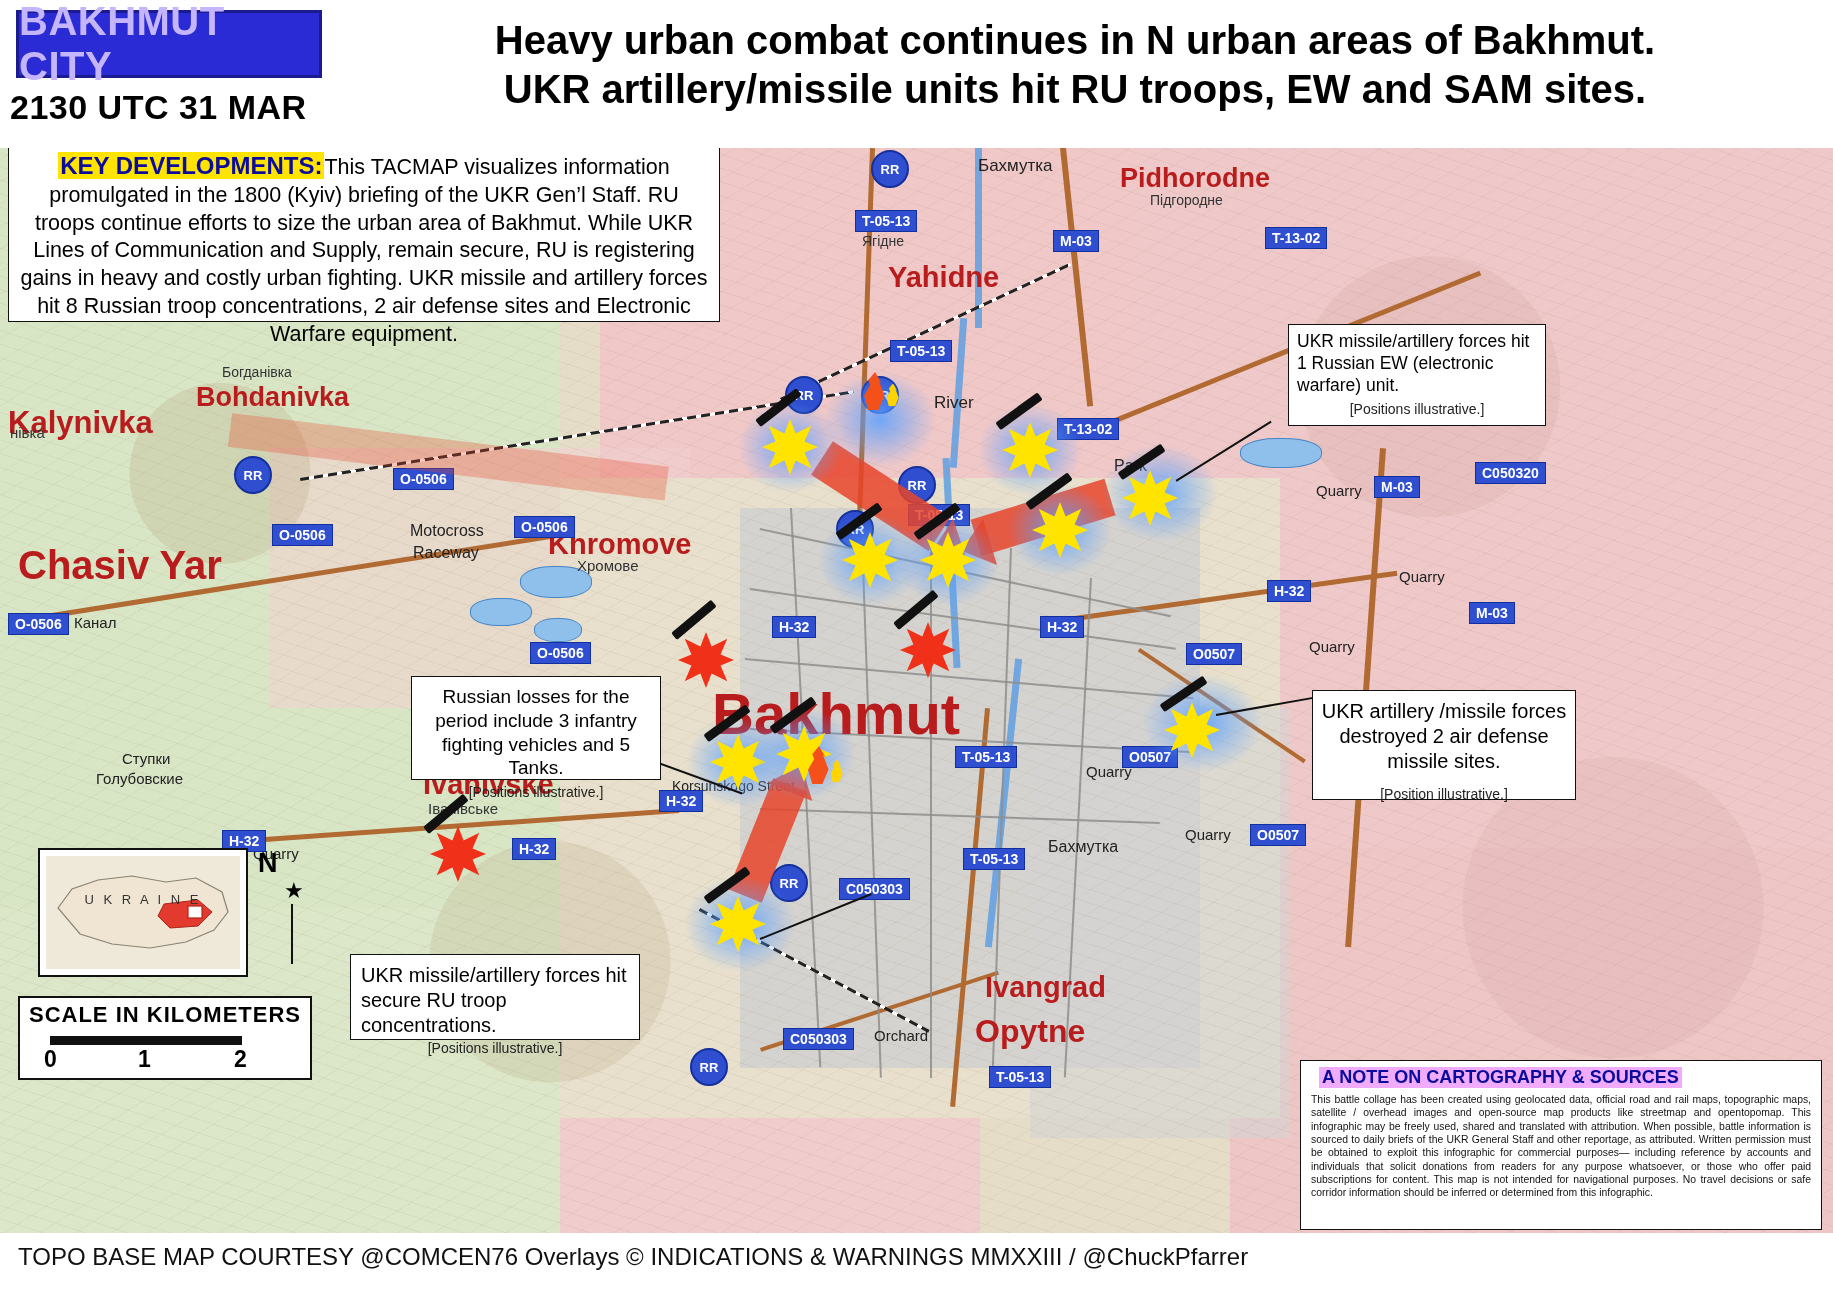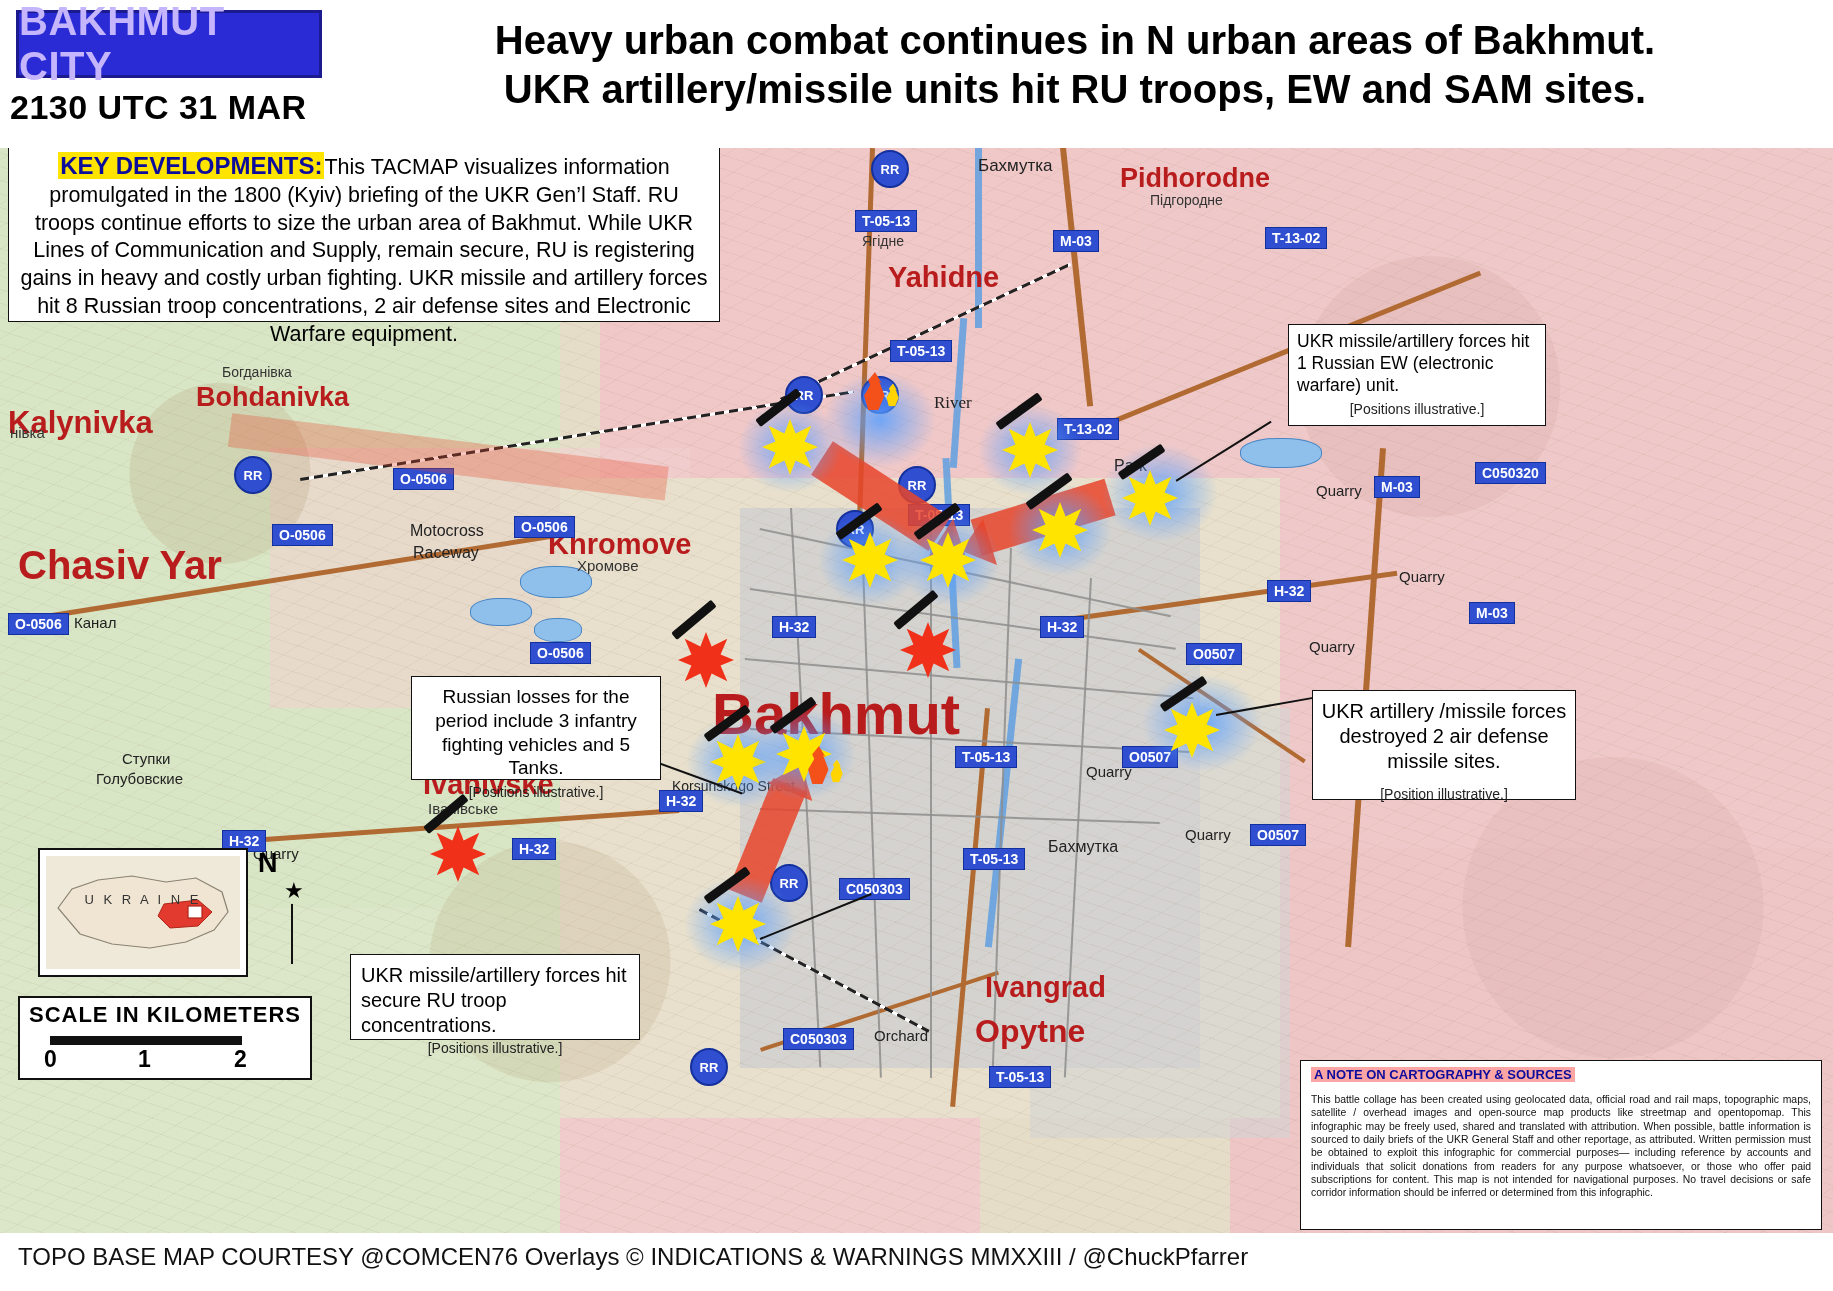--- a/index.html
+++ b/index.html
@@ -95,21 +95,21 @@
 
   
   #scale{position:absolute;left:18px;top:848px;width:290px;height:80px;border:2px solid #111;background:#fff;}
   #scale-t{position:absolute;left:0;top:4px;width:290px;text-align:center;font-size:22px;font-weight:bold;letter-spacing:1px;}
   .sb{position:absolute;top:38px;height:9px;}
   #scale-nums{position:absolute;top:48px;left:0;width:290px;height:30px;}
   #scale-nums span{position:absolute;font-size:23px;font-weight:bold;}
 
   
   #carto{position:absolute;left:1300px;top:912px;width:520px;height:168px;background:#fff;border:1px solid #111;}
-  #carto-title{position:absolute;left:10px;top:6px;background:#fca5a5;color:#0b0b9c;font-weight:bold;font-size:13px;padding:0 3px;}
+  #carto-title{position:absolute;left:18px;top:6px;background:#f0abfc;color:#0b0b9c;font-weight:bold;font-size:18px;padding:0 3px;}
   #carto-body{position:absolute;left:10px;top:32px;width:500px;font-size:10.4px;line-height:1.28;color:#111;text-align:justify;}
 
   
   #footer{position:absolute;left:0;top:1233px;width:1833px;height:58px;background:#fff;}
   #footer span{position:absolute;left:18px;top:10px;font-size:24px;color:#111;}
 </style>
 </head>
 <body>
 
 <div id="root">
@@ -199,21 +199,21 @@
         <div class="plain" style="left: 1309px; top: 490px; font-size: 15px;">Quarry</div>
         <div class="plain" style="left: 1086px; top: 615px; font-size: 15px;">Quarry</div>
         <div class="plain" style="left: 1185px; top: 678px; font-size: 15px;">Quarry</div>
         <div class="plain" style="left: 253px; top: 697px; font-size: 15px;">Quarry</div>
         <div class="plain" style="left: 874px; top: 879px; font-size: 15px;">Orchard</div>
         <div class="plain" style="left: 410px; top: 374px; font-size: 16px;">Motocross</div>
         <div class="plain" style="left: 413px; top: 396px; font-size: 16px;">Raceway</div>
         <div class="plain" style="left: 74px; top: 466px; font-size: 15px;">Канал</div>
         <div class="plain" style="left: 122px; top: 602px; font-size: 15px;">Ступки</div>
         <div class="plain" style="left: 96px; top: 622px; font-size: 15px;">Голубовские</div>
-        <div class="plain" style="left: 934px; top: 245px; font-size: 17px; font-family: Liberation Serif, serif;">River</div>
+        <div class="plain" style="left: 934px; top: 245px; font-size: 17px;">River</div>
         <div class="plain" style="left: 978px; top: 8px; font-size: 17px;">Бахмутка</div>
         <div class="plain" style="left: 1048px; top: 690px; font-size: 16px;">Бахмутка</div>
         <div class="plain" style="left: 672px; top: 630px; font-size: 14px;">Korsunskogo Street</div>
       </div>
     <div id="badges-layer">
         <div class="rdbadge" style="left: 855px; top: 62px;">T-05-13</div>
         <div class="rdbadge" style="left: 1053px; top: 82px;">M-03</div>
         <div class="rdbadge" style="left: 1265px; top: 79px;">T-13-02</div>
         <div class="rdbadge" style="left: 890px; top: 192px;">T-05-13</div>
         <div class="rdbadge" style="left: 1057px; top: 270px;">T-13-02</div>

